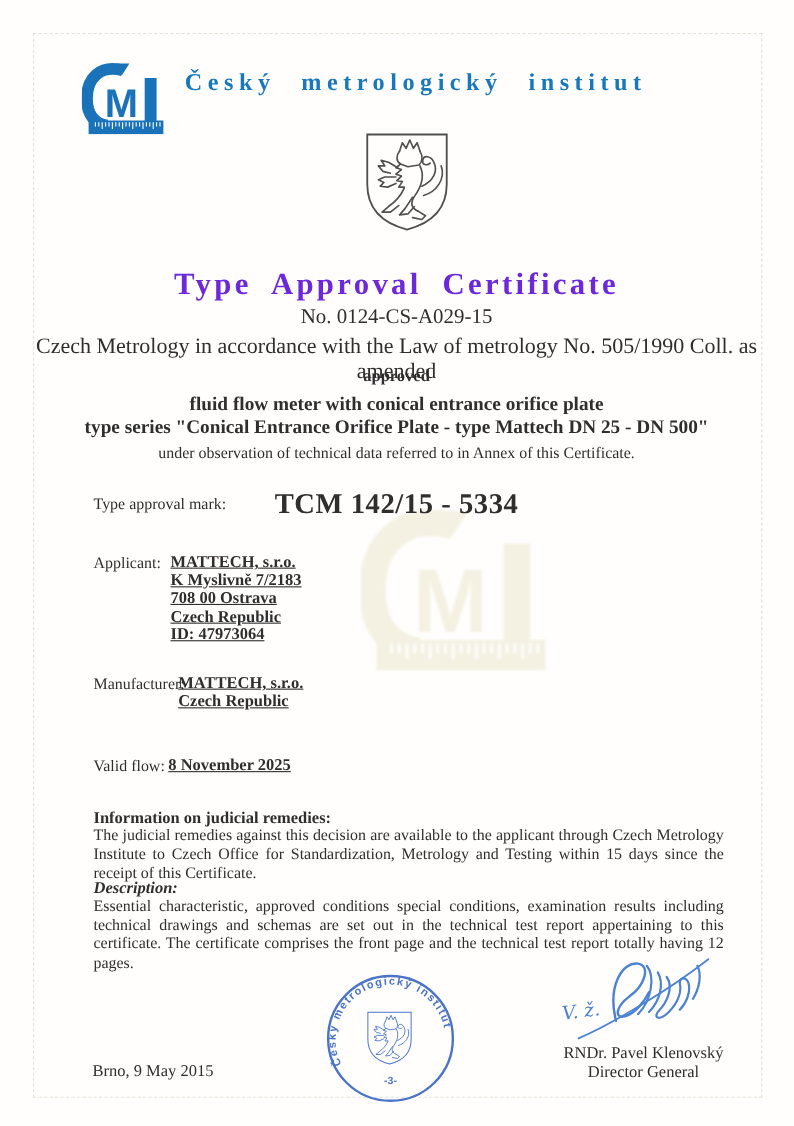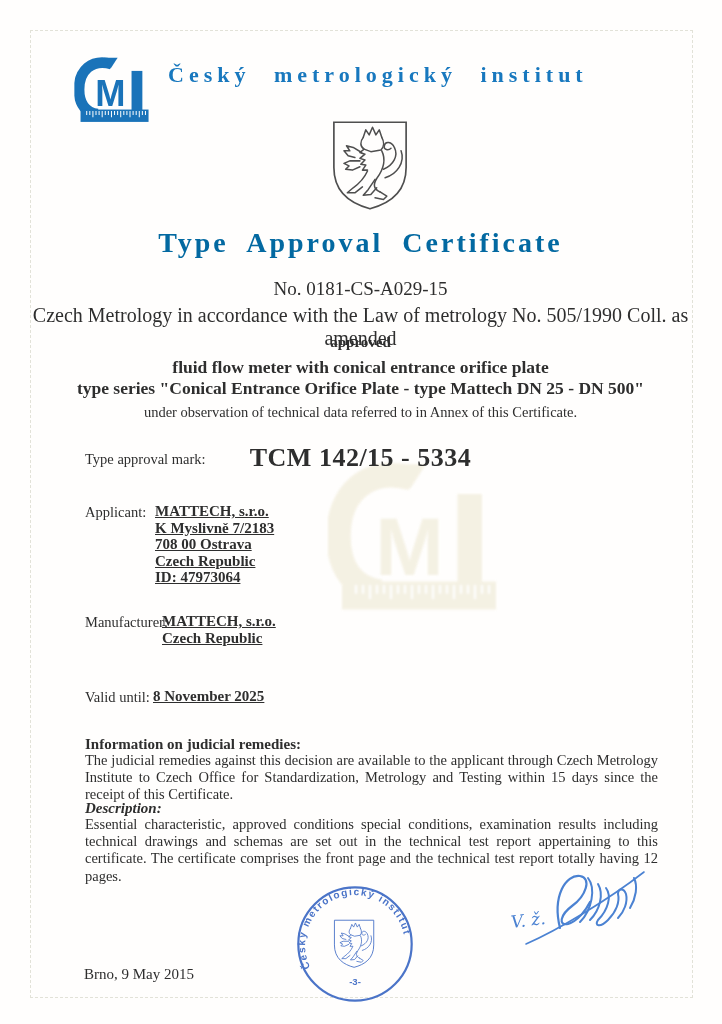--- a/index.html
+++ b/index.html
@@ -15,21 +15,21 @@
   
   #cmi-logo{left:74px;top:57px;width:78px;height:68px;color:#1a73b9;}
   #institute-name{
     left:168px;top:62px;width:430px;
     font-size:22px;font-weight:bold;color:#1878be;
     letter-spacing:5px;word-spacing:13px;white-space:nowrap;
   }
   #coat-of-arms{left:328px;top:117px;width:84px;height:97px;color:#4f4f4f;}
   
   .centerrow{left:30px;width:661px;text-align:center;}
-  #cert-title{top:227px;font-size:28px;font-weight:bold;letter-spacing:3px;word-spacing:9px;color:#0369a1;}
+  #cert-title{top:243px;font-size:28px;font-weight:bold;letter-spacing:3px;word-spacing:9px;color:#6d28d9;}
   #cert-number{top:278px;font-size:19px;}
   #law-line{top:304px;font-size:20px;}
   #approved-label{top:334px;font-size:15px;font-weight:bold;}
   #product-line1{top:357px;font-size:17.5px;font-weight:bold;}
   #product-line2{top:378px;font-size:17.5px;font-weight:bold;}
   #observation-line{top:404px;font-size:14.5px;}
   
   .fieldlabel{font-size:14.5px;}
   .fieldvalue{font-size:15px;font-weight:bold;line-height:16.5px;text-decoration:underline;}
   #mark-label{left:85px;top:451px;}
@@ -105,21 +105,21 @@
   <svg class="abs" id="cmi-logo" viewBox="0 0 100 88">
     <use href="#cmilogo"></use>
   </svg>
   <div class="abs" id="institute-name">Český metrologický institut</div>
 
   <svg class="abs" id="coat-of-arms" viewBox="0 0 100 115">
     <use href="#coa"></use>
   </svg>
 
   <div class="abs centerrow" id="cert-title">Type Approval Certificate</div>
-  <div class="abs centerrow" id="cert-number">No. 0181-CS-A029-15</div>
+  <div class="abs centerrow" id="cert-number">No. 0124-CS-A029-15</div>
   <div class="abs centerrow" id="law-line">Czech Metrology in accordance with the Law of metrology No. 505/1990 Coll. as amended</div>
   <div class="abs centerrow" id="approved-label">approved</div>
   <div class="abs centerrow" id="product-line1">fluid flow meter with conical entrance orifice plate</div>
   <div class="abs centerrow" id="product-line2">type series "Conical Entrance Orifice Plate - type Mattech DN 25 - DN 500"</div>
   <div class="abs centerrow" id="observation-line">under observation of technical data referred to in Annex of this Certificate.</div>
 
   <div class="abs fieldlabel" id="mark-label">Type approval mark:</div>
   <div class="abs" id="mark-value">TCM 142/15 - 5334</div>
 
   <div class="abs fieldlabel" id="applicant-label">Applicant:</div>
@@ -130,21 +130,21 @@
     <div>Czech Republic</div>
     <div>ID: 47973064</div>
   </div>
 
   <div class="abs fieldlabel" id="manufacturer-label">Manufacturer:</div>
   <div class="abs fieldvalue" id="manufacturer-lines">
     <div>MATTECH, s.r.o.</div>
     <div>Czech Republic</div>
   </div>
 
-  <div class="abs fieldlabel" id="valid-label">Valid until:</div>
+  <div class="abs fieldlabel" id="valid-label">Valid flow:</div>
   <div class="abs fieldvalue" id="valid-value">8 November 2025</div>
 
   <div class="abs paraheading" id="remedies-heading">Information on judicial remedies:</div>
   <div class="abs parabody" id="remedies-body">The judicial remedies against this decision are available to the applicant through Czech Metrology Institute to Czech Office for Standardization, Metrology and Testing within 15 days since the receipt of this Certificate.</div>
   <div class="abs paraheading" id="description-heading">Description:</div>
   <div class="abs parabody" id="description-body">Essential characteristic, approved conditions special conditions, examination results including technical drawings and schemas are set out in the technical test report appertaining to this certificate. The certificate comprises the front page and the technical test report totally having 12 pages.</div>
 
   <div class="abs" id="place-date">Brno, 9 May 2015</div>
 
   <svg class="abs" id="stamp" viewBox="0 0 140 142">
@@ -164,14 +164,18 @@
       <path d="M 18,78 C 50,64 100,34 136,6" stroke-width="1.6"></path>
       <path d="M 52,62 C 44,30 58,8 72,10 C 84,12 78,30 64,40 C 52,49 50,60 60,58 C 70,55 78,44 82,36" stroke-width="2.2"></path>
       <path d="M 80,12 C 88,22 84,44 72,56" stroke-width="2"></path>
       <path d="M 90,18 C 96,28 92,44 82,54" stroke-width="2"></path>
       <path d="M 98,22 C 104,30 100,44 90,54 C 86,60 92,62 100,54 C 108,46 112,36 110,28 C 110,22 116,22 118,28 C 120,36 116,46 110,52" stroke-width="2"></path>
       <path d="M 126,12 C 130,20 128,32 122,42" stroke-width="2"></path>
     </g>
   </svg>
   <div class="abs" id="signature-note">V. ž.</div>
 
+  <div class="abs" id="signer-block">
+    <div>RNDr. Pavel Klenovský</div>
+    <div>Director General</div>
+  </div>
 
 </div>
 
 </body></html>

